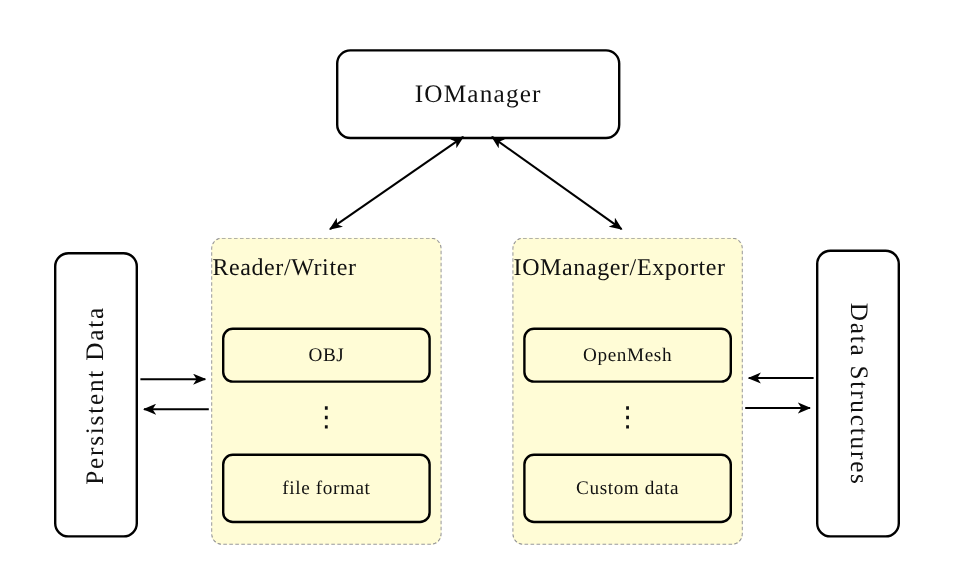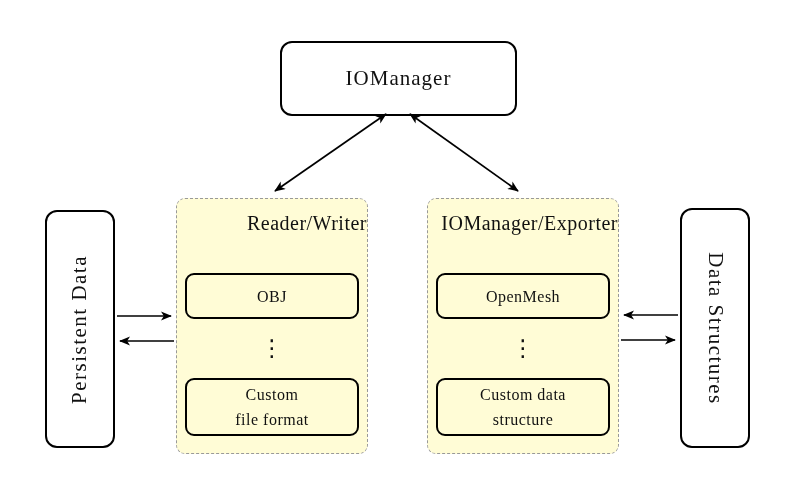--- a/index.html
+++ b/index.html
@@ -49,21 +49,21 @@
     height: 256px;
     background: var(--container-fill);
     border: 1.5px dashed var(--container-border);
     border-radius: 9px;
   }
   .group-left  { left: 176px; }
   .group-right { left: 427px; }
   .group-title {
     position: absolute;
     top: 13px; left: 0; right: 0;
-    text-align: right;
+    text-align: left;
     font-size: 20px;
     letter-spacing: 0.5px;
   }
   .inner-box {
     position: absolute;
     left: 8px;
     width: 174px;
     background: transparent;
     border: 2.5px solid var(--node-border);
     border-radius: 9px;
@@ -129,34 +129,32 @@
     <span>IOManager</span>
   </div>
 
   <div class="group group-left">
     <div class="group-title">Reader/Writer</div>
     <div class="inner-box inner-top">
       <span>OBJ</span>
     </div>
     <div class="dots">⋮</div>
     <div class="inner-box inner-bottom">
-      <span>Custom</span>
       <span>file format</span>
     </div>
   </div>
 
   <div class="group group-right">
     <div class="group-title">IOManager/Exporter</div>
     <div class="inner-box inner-top">
       <span>OpenMesh</span>
     </div>
     <div class="dots">⋮</div>
     <div class="inner-box inner-bottom">
       <span>Custom data</span>
-      <span>structure</span>
     </div>
   </div>
 
   <div class="vnode vnode-left">
     <span class="vtext rot-ccw">Persistent Data</span>
   </div>
 
   <div class="vnode vnode-right">
     <span class="vtext rot-cw">Data Structures</span>
   </div>

